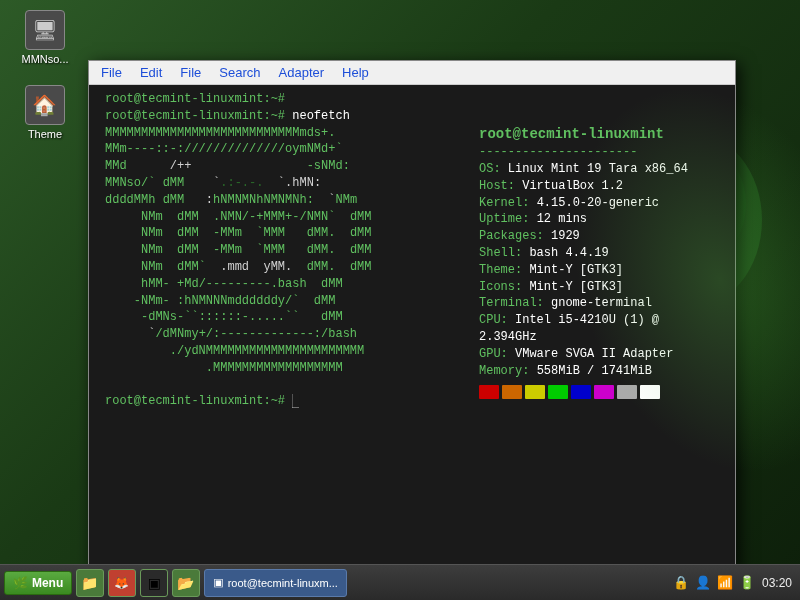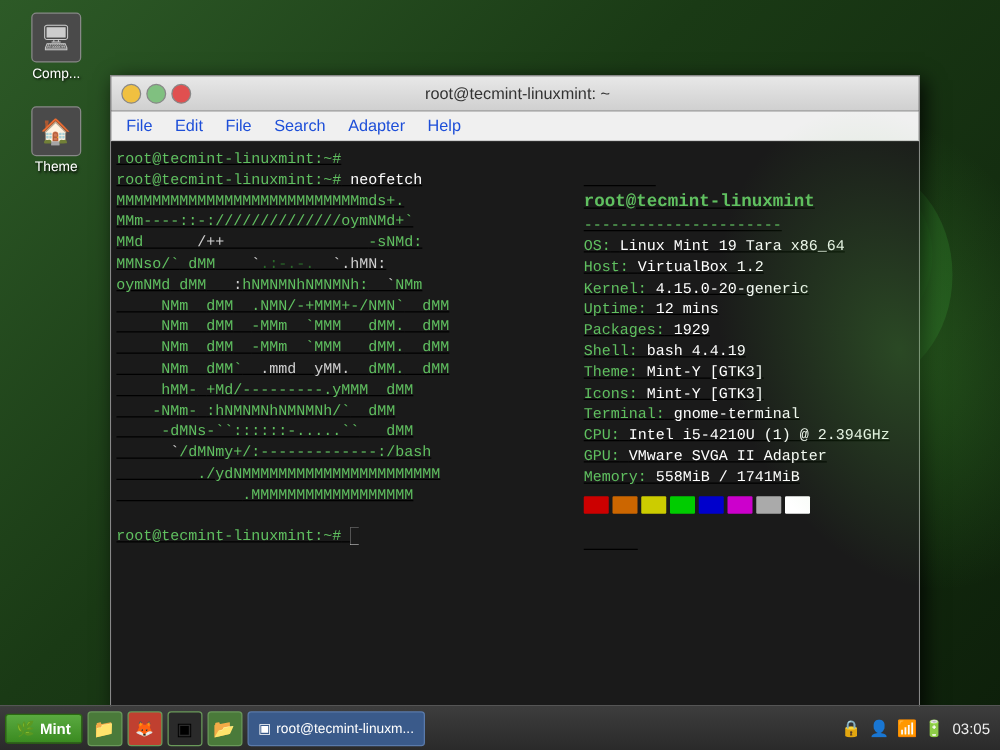--- a/index.html
+++ b/index.html
@@ -145,25 +145,24 @@
       font-size: 13px;
       color: #1d4ed8;
       cursor: pointer;
       border-radius: 2px;
     }
 
     
     .terminal-content {
       flex: 1;
       background: #1a1a1a;
-      padding: 6px 4px;
+      padding: 6px 16px;
       overflow: hidden;
       display: flex;
       gap: 0;
-      text-decoration: underline;
     }
 
     .terminal-left {
       flex: 0 0 370px;
       font-family: 'Courier New', monospace;
       font-size: 12px;
       line-height: 1.4;
       color: #d0d0d0;
       white-space: pre;
       overflow: hidden;
@@ -277,98 +276,89 @@
     }
   </style>
 </head>
 <body>
 
 <div class="desktop">
 
   <div class="desktop-icons">
     <div class="desktop-icon">
       <div class="icon-img">🖥</div>
-      <div class="icon-label">Comp...</div>
+      <div class="icon-label">MMNso...</div>
     </div>
     <div class="desktop-icon">
       <div class="icon-img">🏠</div>
       <div class="icon-label">Theme</div>
     </div>
   </div>
 
   <svg class="mint-logo" viewBox="0 0 100 120">
     <ellipse cx="50" cy="60" rx="45" ry="55" fill="rgba(60,180,60,0.5)"></ellipse>
     <ellipse cx="50" cy="50" rx="35" ry="40" fill="rgba(40,150,40,0.5)"></ellipse>
     <text x="50" y="65" text-anchor="middle" font-size="40" fill="rgba(80,200,80,0.7)">🌿</text>
   </svg>
 
   <div class="terminal-window">
 
-    <div class="title-bar">
-      <div class="title-bar-buttons">
-        <div class="title-btn minimize"></div>
-        <div class="title-btn maximize"></div>
-        <div class="title-btn close"></div>
-      </div>
-      <div class="title-bar-title">root@tecmint-linuxmint: ~</div>
-      <div style="width:52px"></div>
-    </div>
 
     <div class="menu-bar">
       <div class="menu-item">File</div>
       <div class="menu-item">Edit</div>
       <div class="menu-item">File</div>
       <div class="menu-item">Search</div>
       <div class="menu-item">Adapter</div>
       <div class="menu-item">Help</div>
     </div>
 
     <div class="terminal-content">
       <div class="terminal-left"><span class="prompt">root@tecmint-linuxmint:~#</span>
 <span class="prompt">root@tecmint-linuxmint:~#</span><span class="cmd"> neofetch</span>
 <span class="ascii-green">MMMMMMMMMMMMMMMMMMMMMMMMMMMmds+.</span>
 <span class="ascii-green">MMm----::-://////////////oymNMd+`</span>
 <span class="ascii-green">MMd</span>      /++                <span class="ascii-green">-sNMd:</span>
 <span class="ascii-green">MMNso/`</span> <span class="ascii-green">dMM</span>    `<span class="ascii-dark">.:-.-.</span>  `.hMN:
-<span class="ascii-green">oymNMd</span> <span class="ascii-green">dMM</span>   :<span class="ascii-green">hNMNMNhNMNMNh:</span>  `<span class="ascii-green">NMm</span>
+<span class="ascii-green">ddddMMh</span> <span class="ascii-green">dMM</span>   :<span class="ascii-green">hNMNMNhNMNMNh:</span>  `<span class="ascii-green">NMm</span>
      <span class="ascii-green">NMm</span>  <span class="ascii-green">dMM</span>  <span class="ascii-green">.NMN/-+MMM+-/NMN`</span>  <span class="ascii-green">dMM</span>
      <span class="ascii-green">NMm</span>  <span class="ascii-green">dMM</span>  <span class="ascii-green">-MMm  `MMM   dMM.</span>  <span class="ascii-green">dMM</span>
      <span class="ascii-green">NMm</span>  <span class="ascii-green">dMM</span>  <span class="ascii-green">-MMm  `MMM   dMM.</span>  <span class="ascii-green">dMM</span>
      <span class="ascii-green">NMm</span>  <span class="ascii-green">dMM`</span>  .mmd  yMM.  <span class="ascii-green">dMM.</span>  <span class="ascii-green">dMM</span>
-     <span class="ascii-green">hMM-</span> <span class="ascii-green">+Md/---------.yMMM</span>  <span class="ascii-green">dMM</span>
-    <span class="ascii-green">-NMm-</span> <span class="ascii-green">:hNMNMNhNMNMNh/`</span>  <span class="ascii-green">dMM</span>
+     <span class="ascii-green">hMM-</span> <span class="ascii-green">+Md/---------.bash</span>  <span class="ascii-green">dMM</span>
+    <span class="ascii-green">-NMm-</span> <span class="ascii-green">:hNMNNNmddddddy/`</span>  <span class="ascii-green">dMM</span>
      <span class="ascii-green">-dMNs-``::::::-.....``</span>   <span class="ascii-green">dMM</span>
       `<span class="ascii-green">/dMNmy+/:-------------:/bash</span>
          <span class="ascii-green">./ydNMMMMMMMMMMMMMMMMMMMMMM</span>
               <span class="ascii-green">.MMMMMMMMMMMMMMMMMM</span>
 
 <span class="prompt">root@tecmint-linuxmint:~#</span> <span style="background:#eee;color:#1a1a1a">█</span></div>
 
       <div class="terminal-right">
         <div id="sysinfo-container"><div style="color:#60c060;font-size:14px;font-weight:bold;">root@tecmint-linuxmint</div><div style="color:#60c060;">----------------------</div><div><span style="color:#60c060;">OS:</span> <span style="color:#fff;">Linux Mint 19 Tara x86_64</span></div><div><span style="color:#60c060;">Host:</span> <span style="color:#fff;">VirtualBox 1.2</span></div><div><span style="color:#60c060;">Kernel:</span> <span style="color:#fff;">4.15.0-20-generic</span></div><div><span style="color:#60c060;">Uptime:</span> <span style="color:#fff;">12 mins</span></div><div><span style="color:#60c060;">Packages:</span> <span style="color:#fff;">1929</span></div><div><span style="color:#60c060;">Shell:</span> <span style="color:#fff;">bash 4.4.19</span></div><div><span style="color:#60c060;">Theme:</span> <span style="color:#fff;">Mint-Y [GTK3]</span></div><div><span style="color:#60c060;">Icons:</span> <span style="color:#fff;">Mint-Y [GTK3]</span></div><div><span style="color:#60c060;">Terminal:</span> <span style="color:#fff;">gnome-terminal</span></div><div><span style="color:#60c060;">CPU:</span> <span style="color:#fff;">Intel i5-4210U (1) @ 2.394GHz</span></div><div><span style="color:#60c060;">GPU:</span> <span style="color:#fff;">VMware SVGA II Adapter</span></div><div><span style="color:#60c060;">Memory:</span> <span style="color:#fff;">558MiB / 1741MiB</span></div><div style="display:flex;gap:3px;margin-top:6px;"><div style="width:20px;height:14px;background:#cc0000;border-radius:1px;"></div><div style="width:20px;height:14px;background:#cc6600;border-radius:1px;"></div><div style="width:20px;height:14px;background:#cccc00;border-radius:1px;"></div><div style="width:20px;height:14px;background:#00cc00;border-radius:1px;"></div><div style="width:20px;height:14px;background:#0000cc;border-radius:1px;"></div><div style="width:20px;height:14px;background:#cc00cc;border-radius:1px;"></div><div style="width:20px;height:14px;background:#aaaaaa;border-radius:1px;"></div><div style="width:20px;height:14px;background:#ffffff;border-radius:1px;"></div></div></div>
       </div>
     </div>
   </div>
 
   <div class="taskbar">
     <div class="start-btn">
       <span>🌿</span>
-      <span>Mint</span>
+      <span>Menu</span>
     </div>
     <div class="taskbar-icon">📁</div>
     <div class="taskbar-icon" style="background:#c04030;font-size:12px;">🦊</div>
     <div class="taskbar-icon" style="background:#2a2a2a;">▣</div>
     <div class="taskbar-icon">📂</div>
     <div class="taskbar-window">
       <span>▣</span>
       <span>root@tecmint-linuxm...</span>
     </div>
     <div class="taskbar-spacer"></div>
     <div class="taskbar-right">
       <span class="taskbar-tray-icon">🔒</span>
       <span class="taskbar-tray-icon">👤</span>
       <span class="taskbar-tray-icon">📶</span>
       <span class="taskbar-tray-icon">🔋</span>
-      <div class="taskbar-clock">03:05</div>
+      <div class="taskbar-clock">03:20</div>
     </div>
   </div>
 
 </div>
 
 </body></html>

